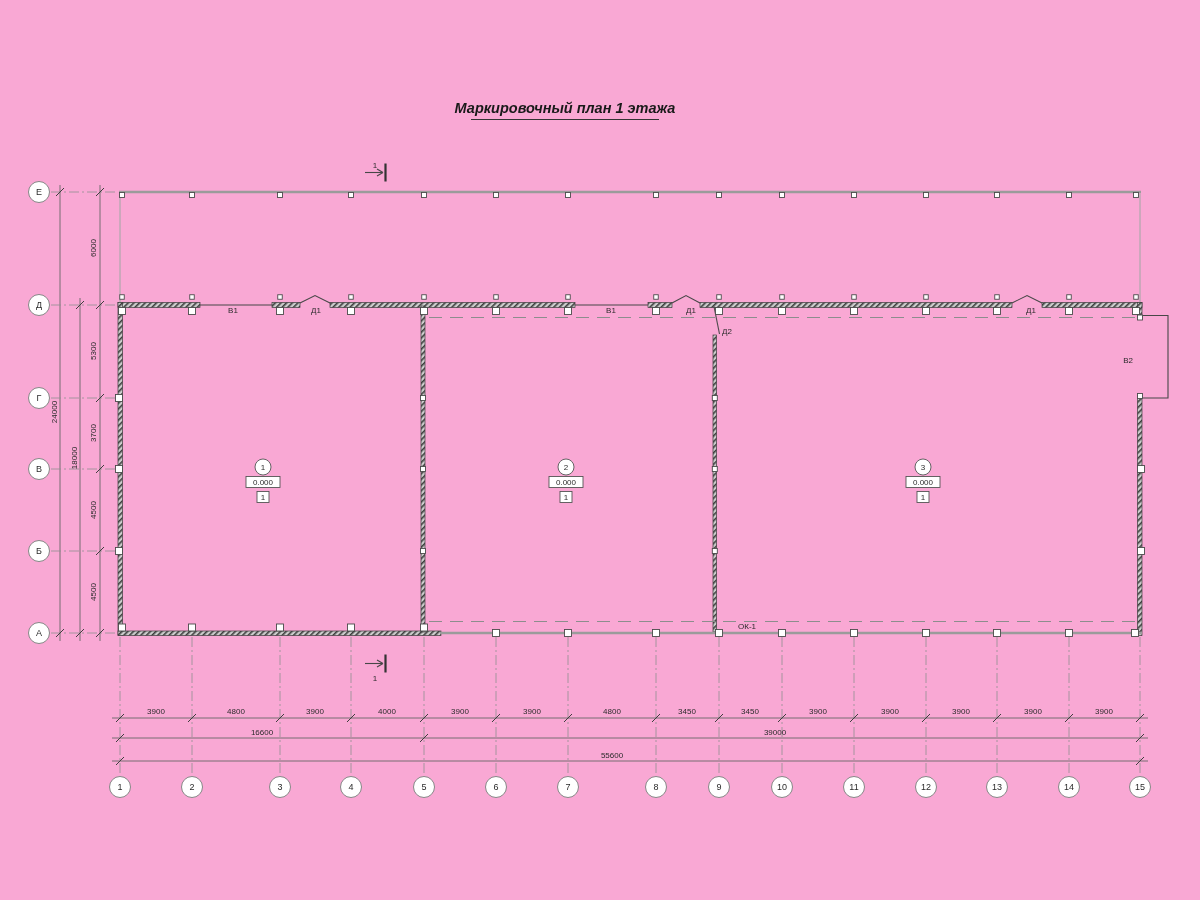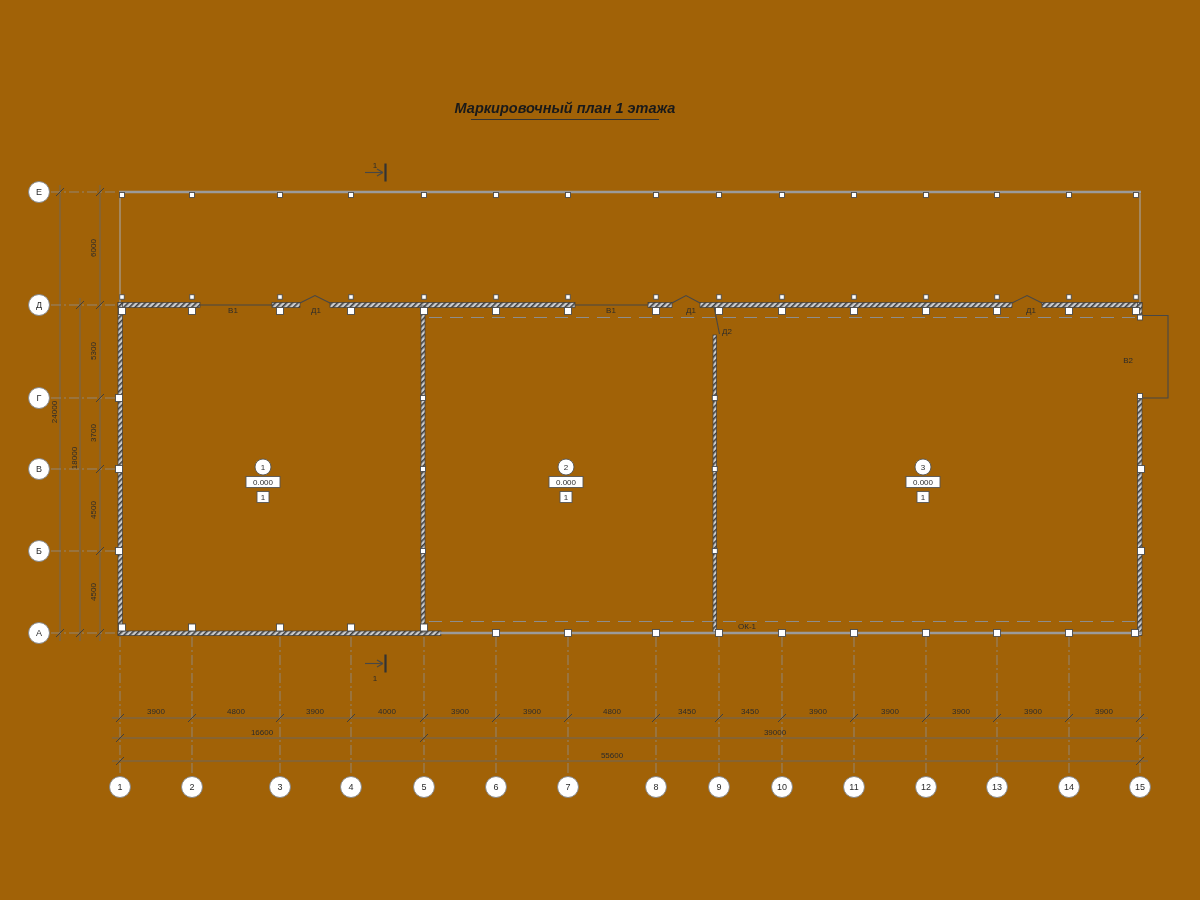--- a/index.html
+++ b/index.html
@@ -1,16 +1,16 @@
 <!DOCTYPE html>
 <html><head>
 <meta charset="utf-8">
 <style>
   html,body{margin:0;padding:0;background:#fff;}
-  .canvas{position:relative;width:1200px;height:900px;background:#a16207;overflow:hidden;text-decoration:underline;}
+  .canvas{position:relative;width:1200px;height:900px;background:#f9a8d4;overflow:hidden;text-decoration:underline;}
   svg{position:absolute;left:0;top:0;}
   text{font-family:"Liberation Sans",sans-serif;fill:#2b2b2b;}
   .t-title{font-size:14.5px;font-style:italic;font-weight:bold;fill:#1a1a1a;}
   .lbl{font-size:8px;}
   .dimtx{font-size:8px;text-anchor:middle;}
   .bubtx{font-size:9px;text-anchor:middle;dominant-baseline:central;}
   .roomnum{font-size:8px;text-anchor:middle;dominant-baseline:central;}
   .wall{fill:url(#hatch);stroke:#3d3d3d;stroke-width:0.7;}
   .gray{stroke:#9b9b9b;fill:none;}
   .gray2{stroke:#a8a8a8;stroke-width:1.1;fill:none;}

